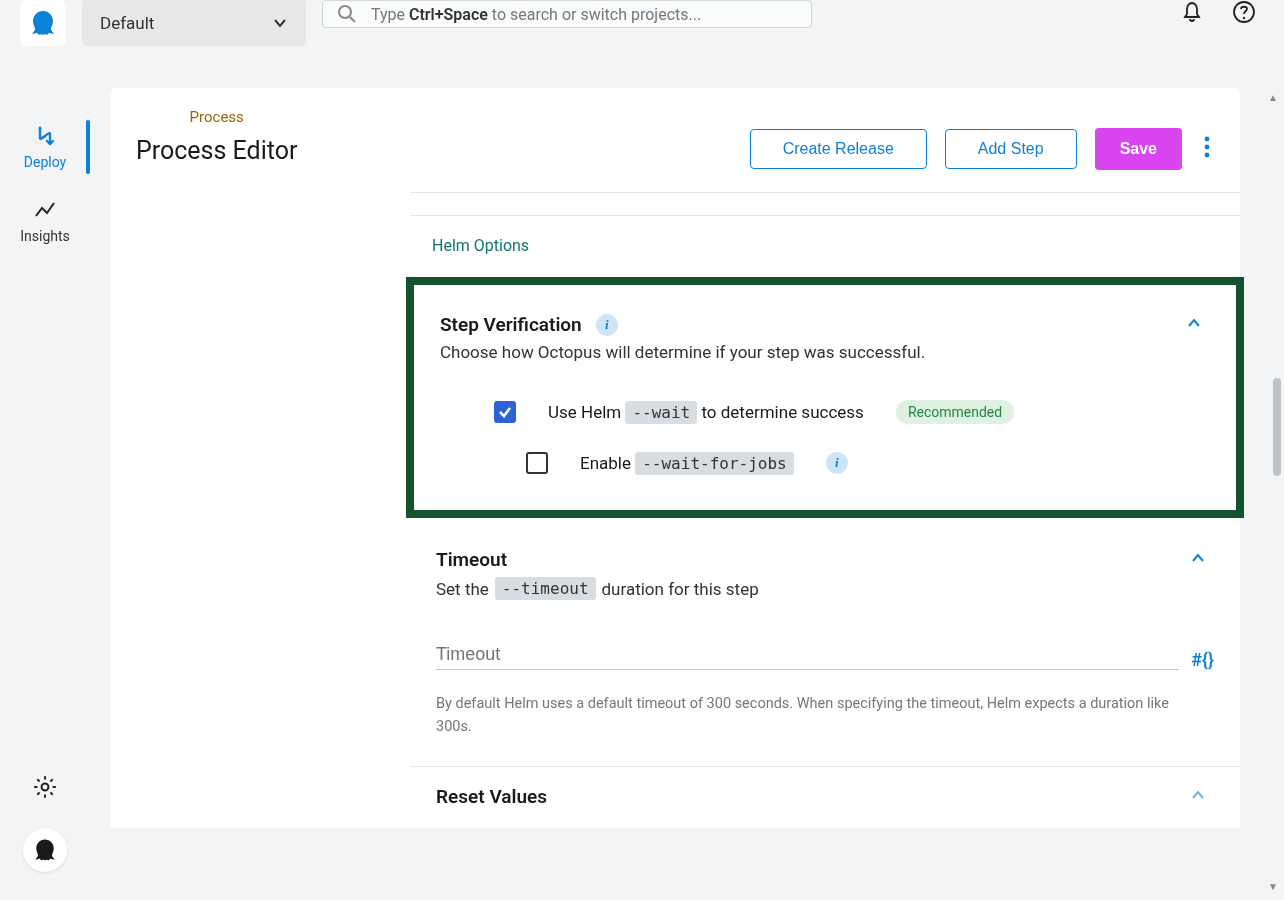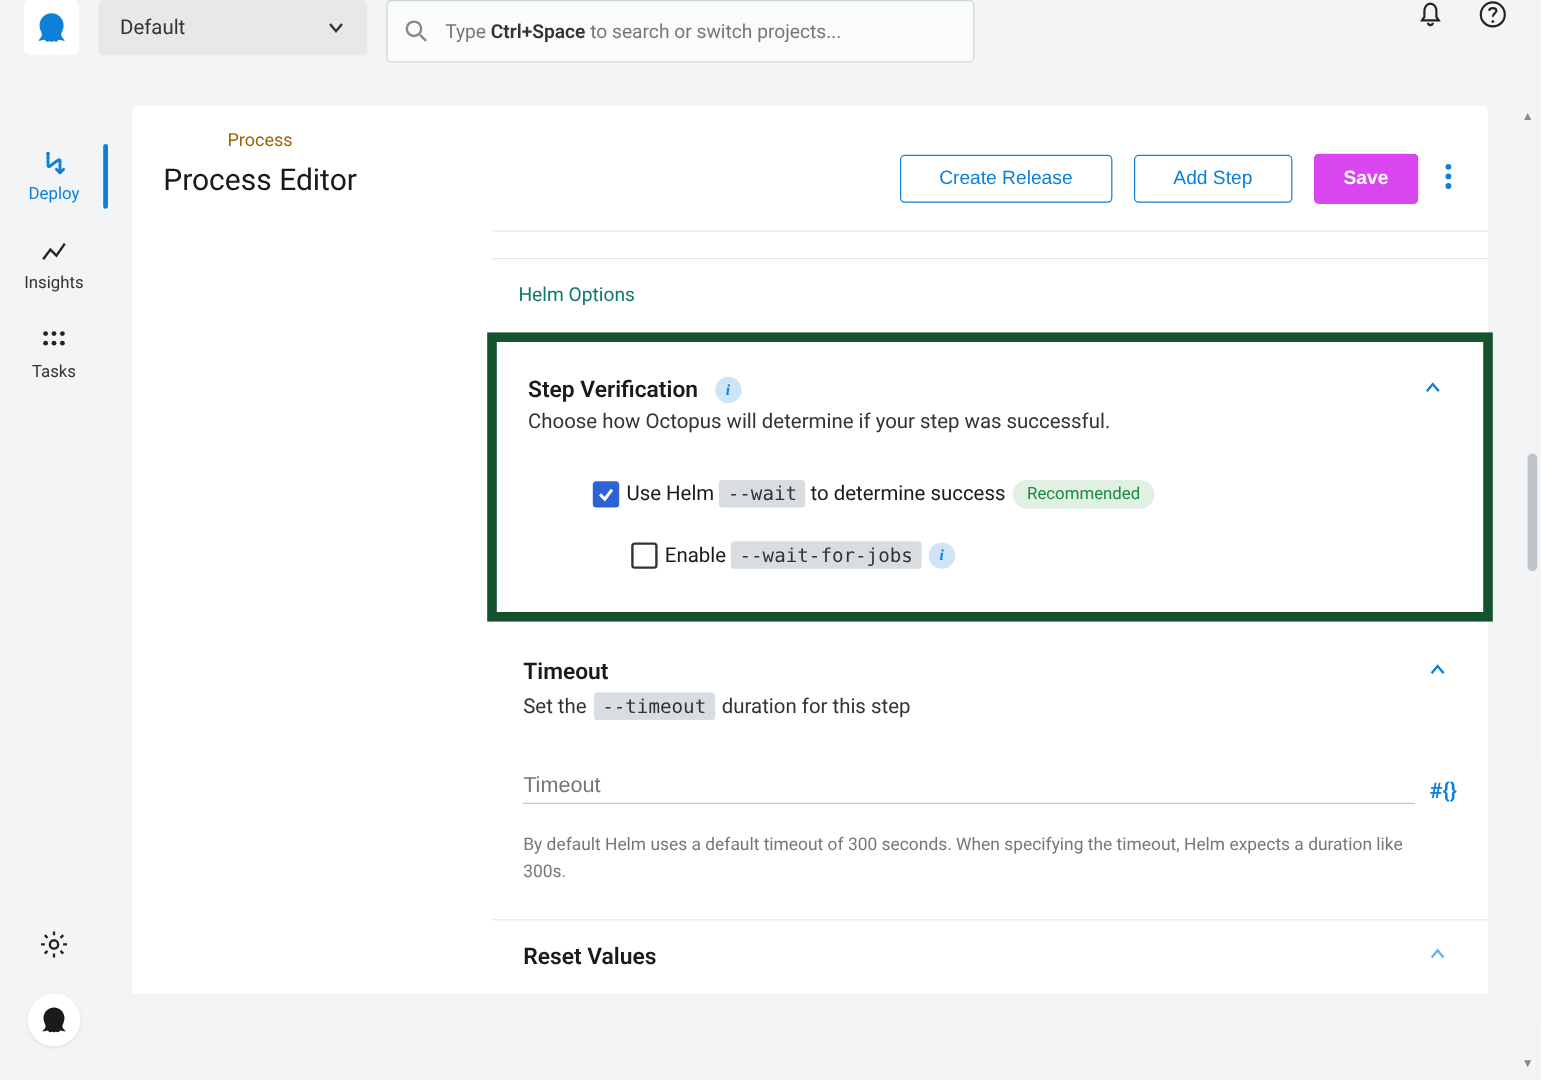--- a/index.html
+++ b/index.html
@@ -36,21 +36,21 @@
   width: 224px;
   font-size: 17px;
   color: #333;
   cursor: pointer;
 }
 .search-box {
   display: flex; align-items: center;
   border: 1px solid #cfd4d9;
   border-radius: 4px;
   background: #fafbfb;
-  height: 52px;
+  height: 28px;
   width: 490px;
   padding: 0 14px;
   gap: 14px;
 }
 .search-text { font-size: 16px; color: #777; }
 .search-text .kbd { font-weight: 600; color: #333; }
 .topbar-right {
   margin-left: auto;
   display: flex; gap: 28px; align-items: center;
 }
@@ -172,21 +172,21 @@
   font-size: 17px; color: #333; margin-top: 6px;
 }
 .collapse-caret {
   margin-left: auto;
   color: #0d80d8;
   cursor: pointer;
   margin-right: 8px;
 }
 
 .checkbox-row {
-  display: flex; align-items: center; gap: 6px;
+  display: flex; align-items: center; gap: 32px;
   margin-top: 38px;
   margin-left: 8px;
   font-size: 17px;
   padding-left: 46px;
 }
 .checkbox-row.indent { margin-left: 40px; margin-top: 28px; }
 .chk {
   width: 22px; height: 22px;
   border: 2px solid #333;
   border-radius: 3px;
@@ -320,31 +320,20 @@
         <path d="M17 20 L14 17 M17 20 L20 17" stroke="#0d80d8" stroke-width="2.4" fill="none" stroke-linecap="round"></path>
       </svg>
     <span>Deploy</span>
   </div>
   <div class="nav-item">
     <svg width="24" height="24" viewBox="0 0 24 24">
         <path d="M3 18 L9 10 L14 15 L21 5" stroke="#222" stroke-width="2" fill="none"></path>
       </svg>
     <span>Insights</span>
   </div>
-  <div class="nav-item">
-    <svg width="24" height="24" viewBox="0 0 24 24">
-      <circle cx="5" cy="6" r="2" fill="#222"></circle>
-        <circle cx="12" cy="6" r="2" fill="#222"></circle>
-        <circle cx="19" cy="6" r="2" fill="#222"></circle>
-      <circle cx="5" cy="14" r="2" fill="#222"></circle>
-        <circle cx="12" cy="14" r="2" fill="#222"></circle>
-        <circle cx="19" cy="14" r="2" fill="#222"></circle>
-    </svg>
-    <span>Tasks</span>
-  </div>
   <div class="sidebar-bottom">
     <span class="icon-btn">
       <svg width="26" height="26" viewBox="0 0 24 24">
           <circle cx="12" cy="12" r="3.2" stroke="#222" stroke-width="1.8" fill="none"></circle>
           <path d="M12 2 L12 5 M12 19 L12 22 M2 12 L5 12 M19 12 L22 12 M4.9 4.9 L7 7 M17 17 L19.1 19.1 M4.9 19.1 L7 17 M17 7 L19.1 4.9" stroke="#222" stroke-width="1.8"></path>
         </svg>
     </span>
     <div class="avatar">
       <svg width="28" height="28" viewBox="0 0 32 32">
           <path d="M16 4 C10 4 6 9 6 14 C6 18 8 20 8 22 C8 24 6 25 5 27 C8 27 10 25 11 27 C12 29 14 26 16 28 C18 26 20 29 21 27 C22 25 24 27 27 27 C26 25 24 24 24 22 C24 20 26 18 26 14 C26 9 22 4 16 4 Z" fill="#1a1a1a"></path>

